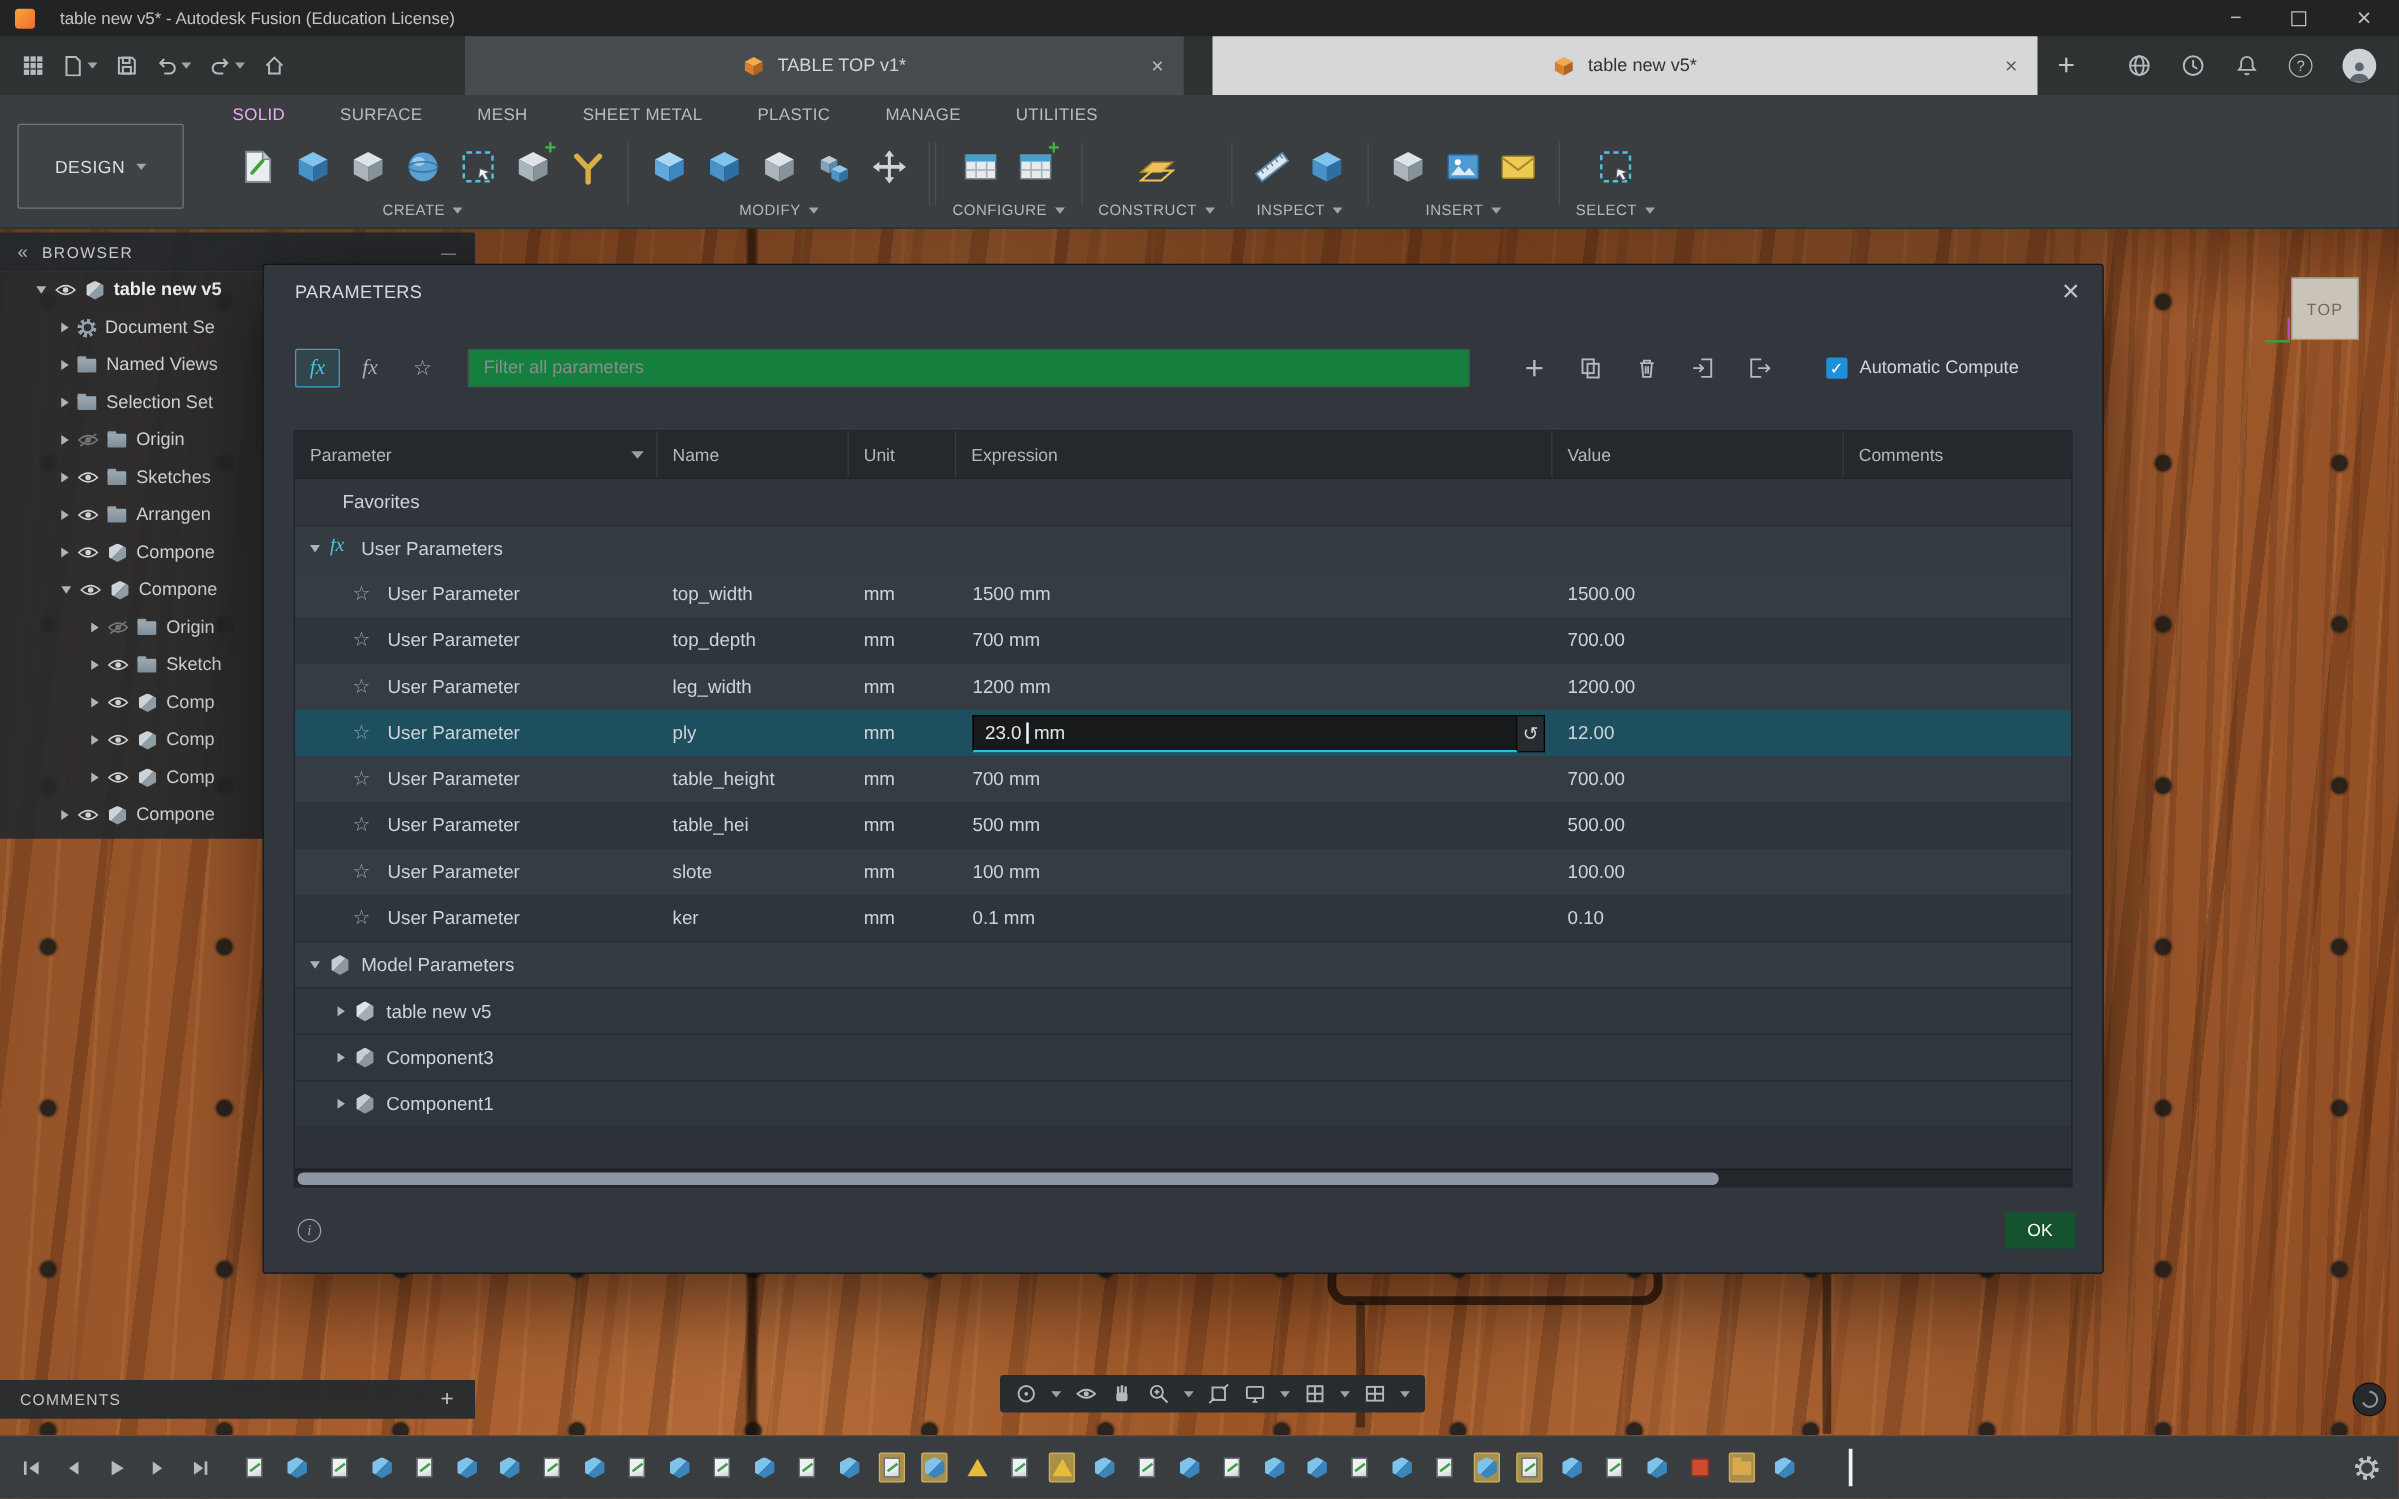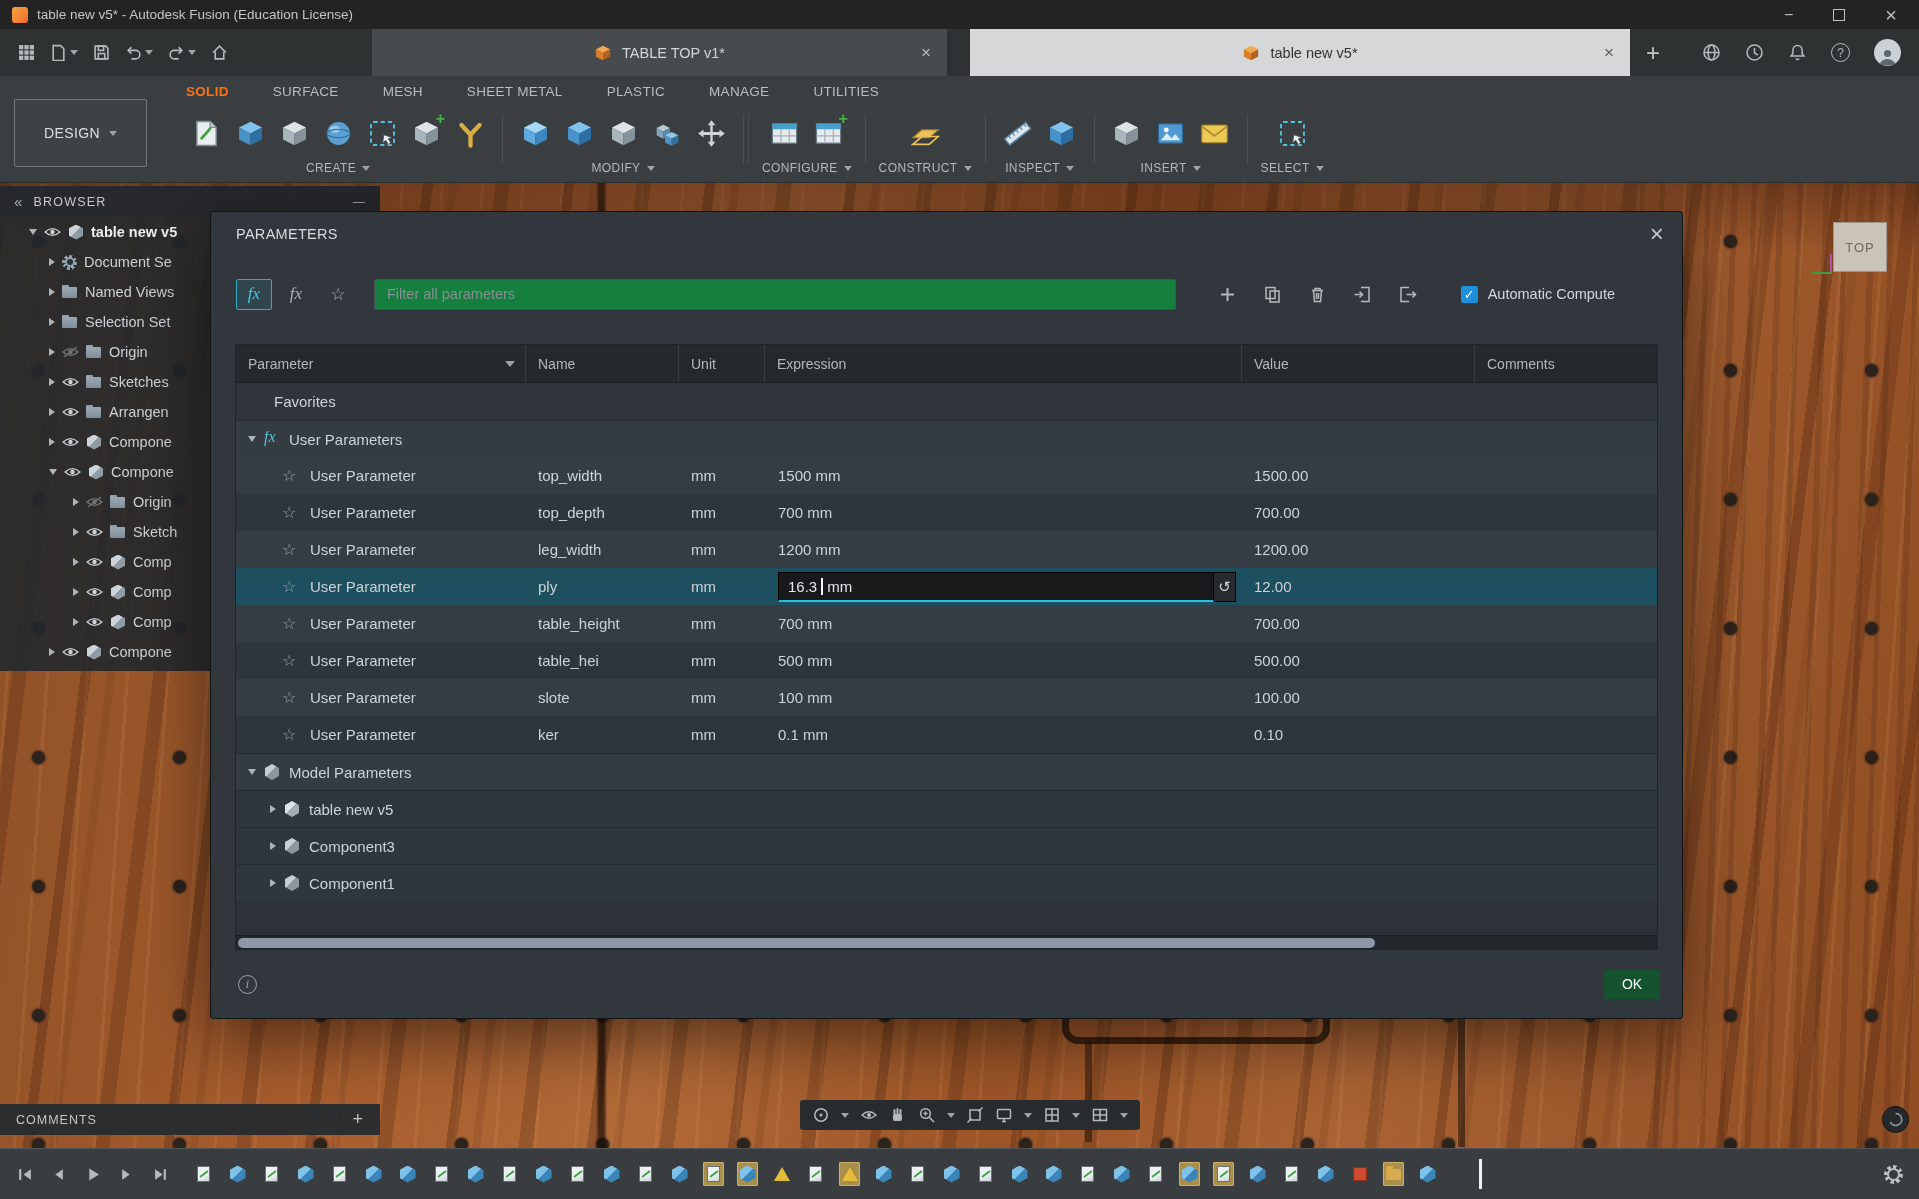--- a/index.html
+++ b/index.html
@@ -1,21 +1,21 @@
 <!DOCTYPE html>
 <html><head>
 <meta charset="utf-8">
 <style>
   *{box-sizing:border-box;margin:0;padding:0}
   html,body{width:1919px;height:1199px;overflow:hidden}
   body{position:relative;background:#262626;font-family:"Liberation Sans",sans-serif;color:#d6d9db;font-size:14px}
   svg{display:block}
 
   
-  .titlebar{position:absolute;top:0;left:0;width:100%;height:29px;background:#232323;display:flex;align-items:center;padding:0 12px;gap:9px;z-index:9}
+  .titlebar{position:absolute;top:0;left:0;width:100%;height:29px;background:#232323;display:flex;align-items:center;padding:0 12px;gap:20px;z-index:9}
   .logo{width:16px;height:16px;border-radius:3px;background:linear-gradient(135deg,#f7a63b,#ef6a32)}
   .apptitle{font-size:13.5px;color:#c3c6c8}
   .wincontrols{margin-left:auto;display:flex;gap:40px;align-items:center;padding-right:10px}
   .wc{color:#bcc0c2;font-size:16px;line-height:1;cursor:default}
   .wc.min::before{content:"−"}
   .wc.max{width:12px;height:12px;border:1.5px solid #bcc0c2}
   .wc.close::before{content:"×";font-size:20px}
 
   
   .tabbar{position:absolute;top:29px;left:0;width:100%;height:47px;background:#2f3233;display:flex;align-items:stretch;z-index:9}
@@ -36,21 +36,21 @@
   .tbicons svg{width:19px;height:19px}
   .qmark{width:19px;height:19px;border-radius:50%;border:1.5px solid #b6babd;display:flex;align-items:center;justify-content:center;color:#b6babd;font-size:12px}
   .qmark::before{content:"?"}
   .avatar{width:27px;height:27px;border-radius:50%;background:#ccd1d5;display:flex;align-items:flex-end;justify-content:center;overflow:hidden}
   .avatar svg{width:19px;height:19px}
 
   
   .ribbon{position:absolute;top:76px;left:0;width:100%;height:107px;background:#3b3e40;border-bottom:1px solid #2a2d2e;z-index:9}
   .workspace{position:absolute;left:14px;top:23px;width:133px;height:68px;border:1px solid #72777a;border-radius:2px;background:#3f4244;display:flex;align-items:center;justify-content:center;gap:9px;font-size:14px;letter-spacing:.4px;color:#dcdfe0}
   .menubar{margin-left:186px;height:30px;display:flex;align-items:center;gap:44px;font-size:13.5px;color:#b9bdbf;letter-spacing:.3px}
-  .menutab.active{color:#f97316;font-weight:bold}
+  .menutab.active{color:#f0abfc;font-weight:normal}
   .tools{margin-left:176px;height:76px;display:flex;align-items:stretch}
   .tgroup{display:flex;flex-direction:column;align-items:center;padding:0 11px}
   .ticons{display:flex;align-items:center;gap:6px;height:54px}
   .ribicon{width:38px;height:38px;display:flex;align-items:center;justify-content:center;position:relative}
   .ribicon svg{width:29px;height:29px}
   .ov-plus{position:absolute;right:0;top:-3px;color:#43b34a;font-weight:bold;font-size:16px;line-height:1}
   .ov-plus::before{content:"+"}
   .tlabel{font-size:12px;color:#b4b8ba;letter-spacing:.4px;display:flex;gap:6px;align-items:center;margin-top:1px}
   .tdivider{width:1px;background:#4b4f51;margin:8px 2px 18px}
 
@@ -987,21 +987,21 @@
             <span class="star"></span>
 
             <span>User Parameter</span>
           </div>
           <div class="cn">ply</div>
           <div class="cu">mm</div>
           <div class="ce">
 
             <span class="editwrap">
               <span class="editbox">
-                <span>16.3</span>
+                <span>23.0</span>
                 <span class="tcaret"></span>
                 <span>mm</span>
               </span>
               <span class="revertbtn"></span>
             </span>
           </div>
           <div class="cv">12.00</div>
           <div class="cc"></div>
         </div>
 

